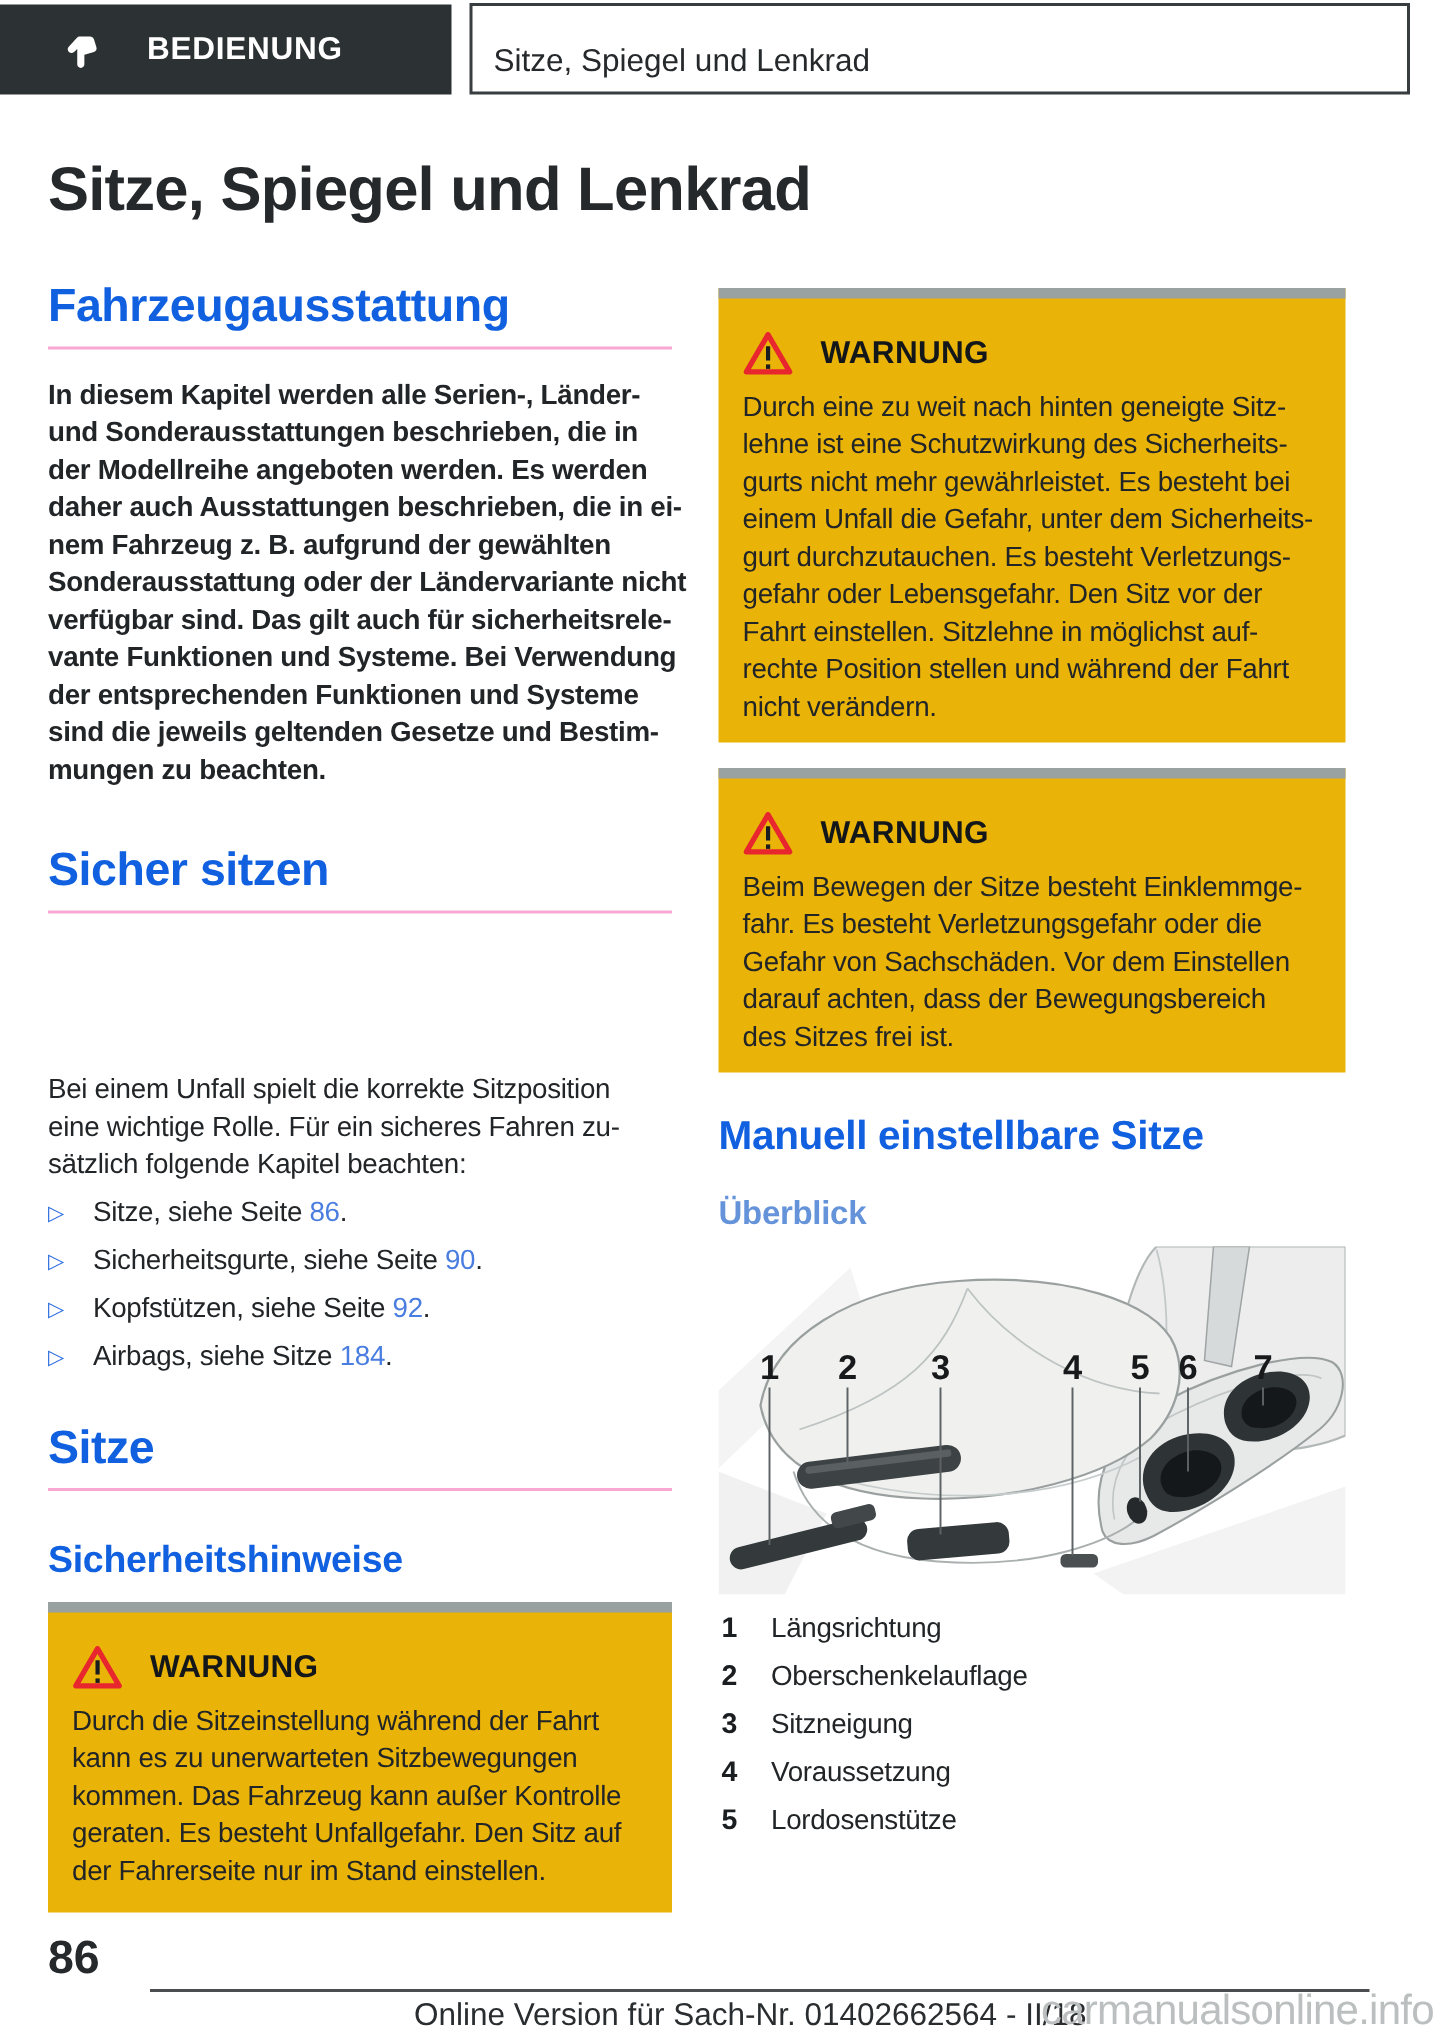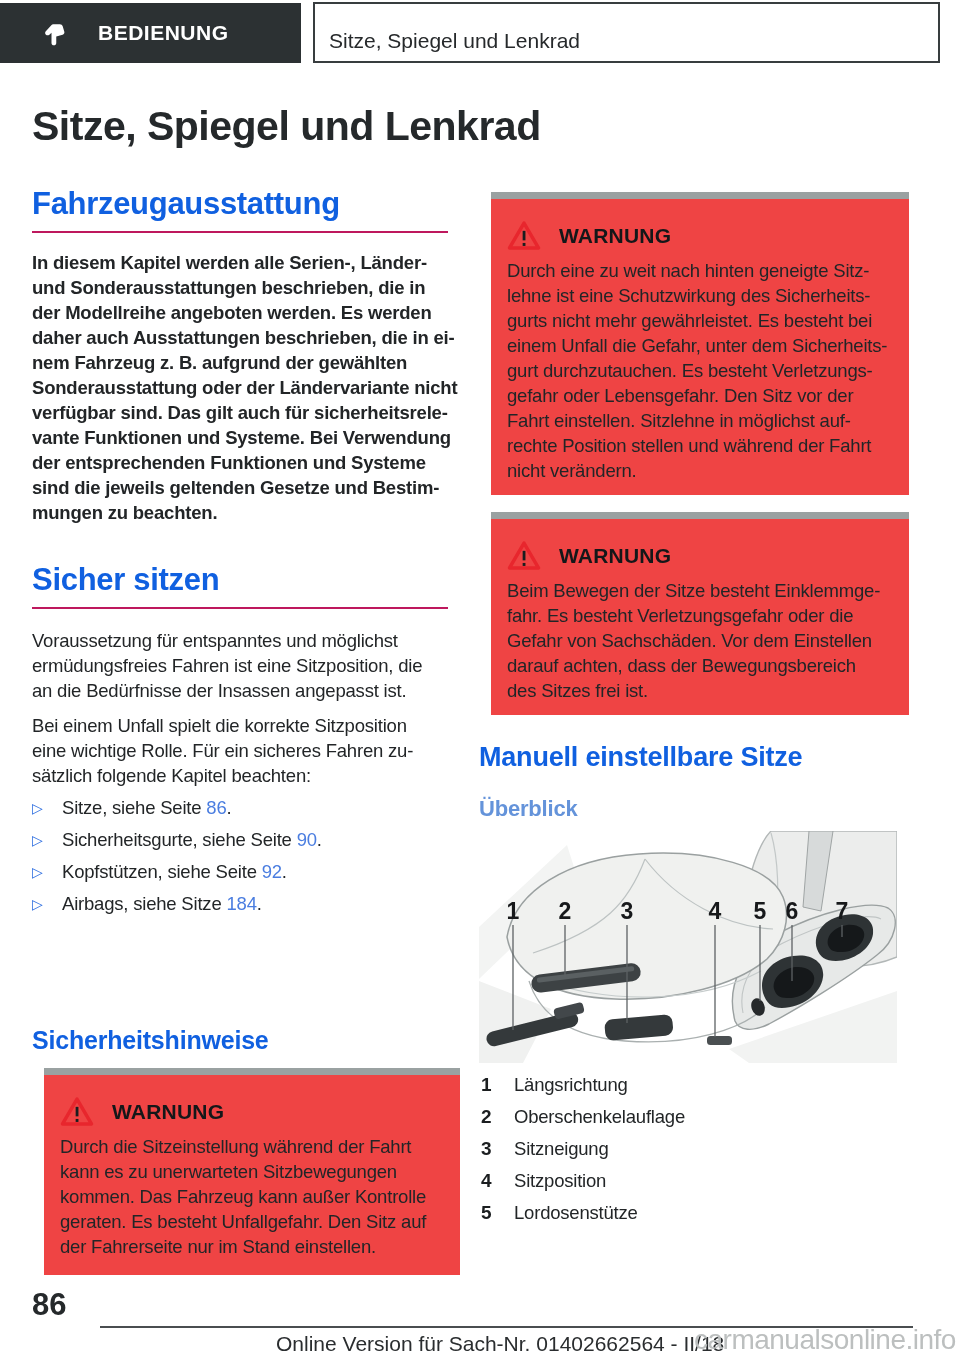--- a/index.html
+++ b/index.html
@@ -28,37 +28,37 @@
   .running-title { font-size:21px; color:#26292b; }
 
   
   .h1 {
     position:absolute; left:32px; top:103px;
     font-size:41px; font-weight:bold; color:#25292b; letter-spacing:-.5px;
   }
   .h-section {
     position:absolute; left:32px; width:416px;
     font-size:31px; font-weight:bold; color:#1060e0;
-    border-bottom:2px solid #be185d; padding-bottom:9px; letter-spacing:-.3px;
+    border-bottom:2px solid #f9a8d4; padding-bottom:9px; letter-spacing:-.3px;
   }
   .h-sub { position:absolute; font-size:25px; font-weight:bold; color:#1060e0; letter-spacing:-.2px; }
   .h-sub2 { position:absolute; font-size:22px; font-weight:bold; color:#6493da; letter-spacing:-.2px; }
   .body-text {
     position:absolute; font-size:18.5px; line-height:25px; color:#222527;
     white-space:pre; letter-spacing:-.2px;
   }
 
   
   .bullet-row { position:absolute; left:32px; display:flex; align-items:baseline; }
   .bullet-mark { color:#2f6fe0; font-size:14px; width:30px; position:relative; top:-1px; }
   .bullet-text { font-size:18.5px; letter-spacing:-.2px; color:#222527; white-space:pre; }
   .page-link { color:#4a7de0; }
 
   
-  .warnbox { position:absolute; background:#ef4444;margin-left:12px; }
+  .warnbox { position:absolute; background:#eab308; }
   .warnbar { position:absolute; left:0; top:0; width:100%; height:7px; background:#9aa1a1; }
   .warnhead { position:absolute; left:16px; top:28px; display:flex; align-items:center; }
   .warnhead svg { width:34px; height:31px; }
   .warnlabel { font-size:21px; font-weight:bold; color:#141719; margin-left:18px; letter-spacing:.2px; }
   .warntext {
     position:absolute; left:16px; top:66px;
     font-size:18.5px; line-height:25px; letter-spacing:-.2px; color:#222527; white-space:pre;
   }
 
   
@@ -102,23 +102,20 @@
 daher auch Ausstattungen beschrieben, die in ei-
 nem Fahrzeug z. B. aufgrund der gewählten
 Sonderausstattung oder der Ländervariante nicht
 verfügbar sind. Das gilt auch für sicherheitsrele-
 vante Funktionen und Systeme. Bei Verwendung
 der entsprechenden Funktionen und Systeme
 sind die jeweils geltenden Gesetze und Bestim-
 mungen zu beachten.</div>
 
   <div class="h-section" style="top:562px;">Sicher sitzen</div>
-  <div class="body-text" style="left:32px; top:628px; width:416px;">Voraussetzung für entspanntes und möglichst
-ermüdungsfreies Fahren ist eine Sitzposition, die
-an die Bedürfnisse der Insassen angepasst ist.</div>
   <div class="body-text" style="left:32px; top:713px; width:416px;">Bei einem Unfall spielt die korrekte Sitzposition
 eine wichtige Rolle. Für ein sicheres Fahren zu-
 sätzlich folgende Kapitel beachten:</div>
 
   <div class="bullet-row" style="top:797px;">
     <span class="bullet-mark">▷</span>
       <span class="bullet-text"><span>Sitze, siehe Seite </span><span class="page-link">86</span><span>.</span></span>
   </div>
   <div class="bullet-row" style="top:829px;">
     <span class="bullet-mark">▷</span>
@@ -126,20 +123,21 @@
   </div>
   <div class="bullet-row" style="top:861px;">
     <span class="bullet-mark">▷</span>
       <span class="bullet-text"><span>Kopfstützen, siehe Seite </span><span class="page-link">92</span><span>.</span></span>
   </div>
   <div class="bullet-row" style="top:893px;">
     <span class="bullet-mark">▷</span>
       <span class="bullet-text"><span>Airbags, siehe Sitze </span><span class="page-link">184</span><span>.</span></span>
   </div>
 
+  <div class="h-section" style="top:947px;">Sitze</div>
   <div class="h-sub" style="left:32px; top:1026px;">Sicherheitshinweise</div>
 
   <div class="warnbox" style="left:32px; top:1068px; width:416px; height:207px;">
     <div class="warnbar"></div>
     <div class="warnhead">
       <svg viewBox="0 0 32 30" aria-hidden="true">
         <path d="M16 3 L30 27 L2 27 Z" fill="none" stroke="#e8262d" stroke-width="3.4" stroke-linejoin="round"></path>
         <rect x="14.7" y="10.5" width="2.7" height="9.2" fill="#1a1d1f"></rect>
         <rect x="14.7" y="22.2" width="2.7" height="2.9" fill="#1a1d1f"></rect>
       </svg>
@@ -263,21 +261,21 @@
   <div class="legend-row" style="top:1106px;">
     <span class="legend-num">2</span>
       <span class="legend-label">Oberschenkelauflage</span>
   </div>
   <div class="legend-row" style="top:1138px;">
     <span class="legend-num">3</span>
       <span class="legend-label">Sitzneigung</span>
   </div>
   <div class="legend-row" style="top:1170px;">
     <span class="legend-num">4</span>
-      <span class="legend-label">Sitzposition</span>
+      <span class="legend-label">Voraussetzung</span>
   </div>
   <div class="legend-row" style="top:1202px;">
     <span class="legend-num">5</span>
       <span class="legend-label">Lordosenstütze</span>
   </div>
 
   <div class="pagenum">86</div>
   <div class="footer-rule"></div>
   <div class="footer-text">Online Version für Sach-Nr. 01402662564 - II/18</div>
   <div class="watermark">carmanualsonline.info</div>

